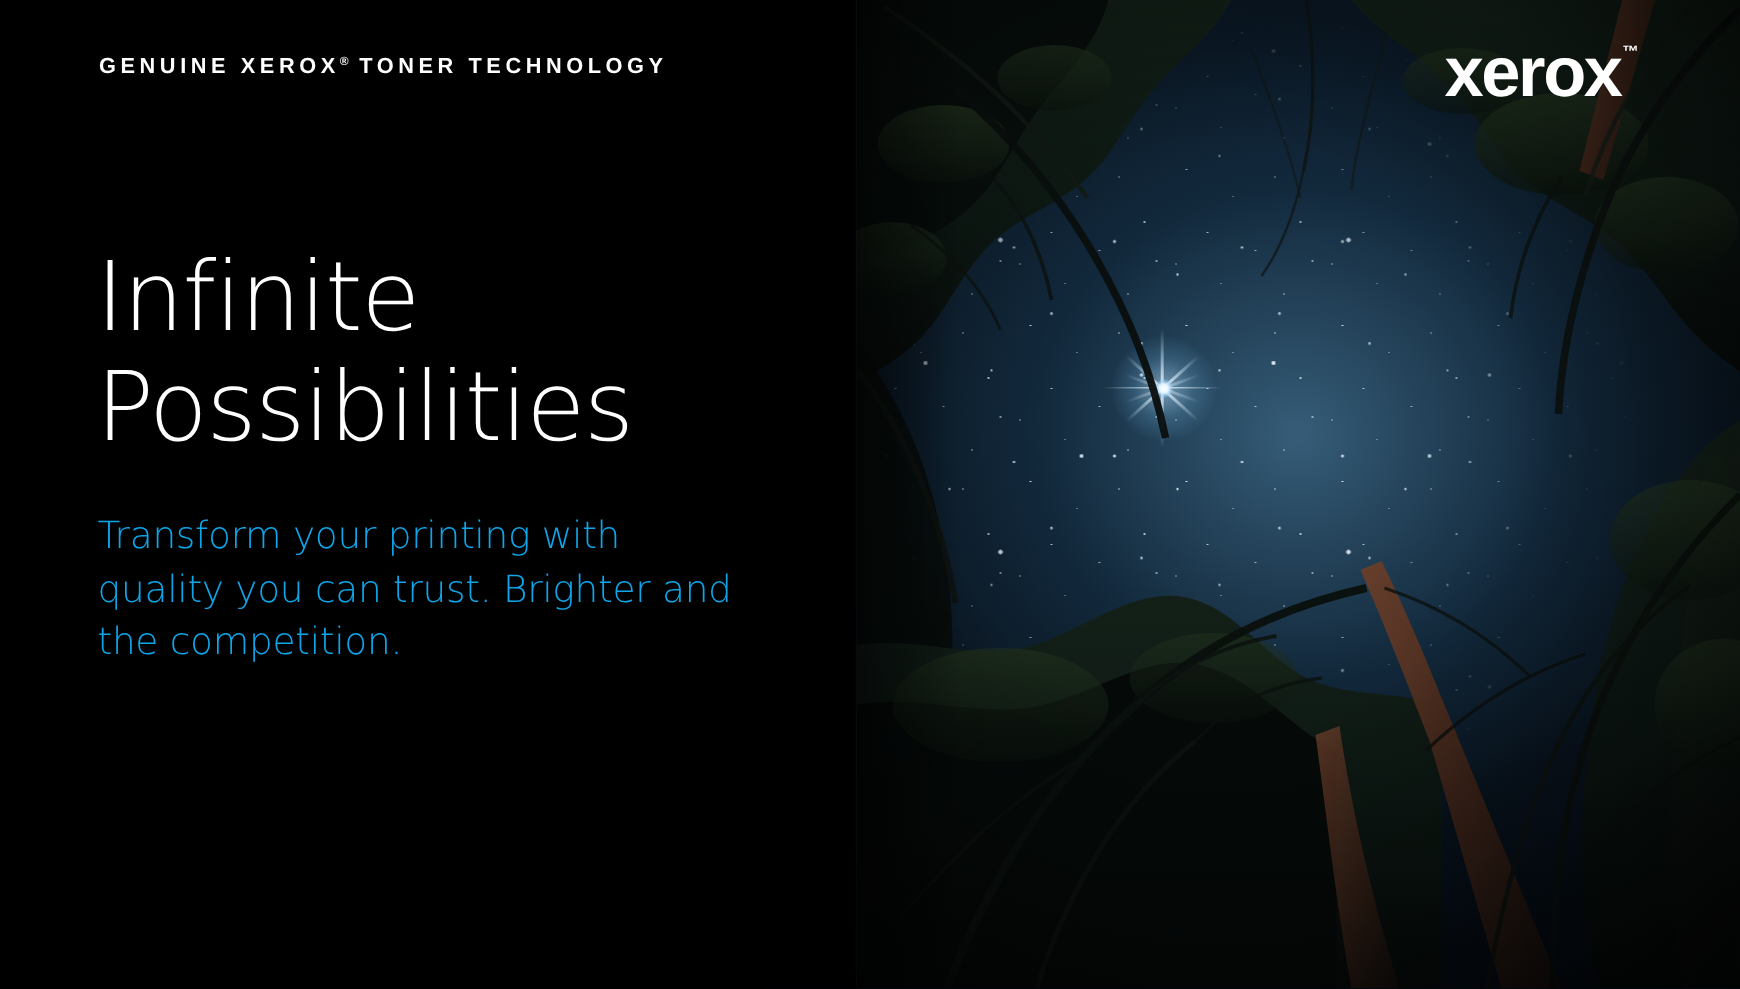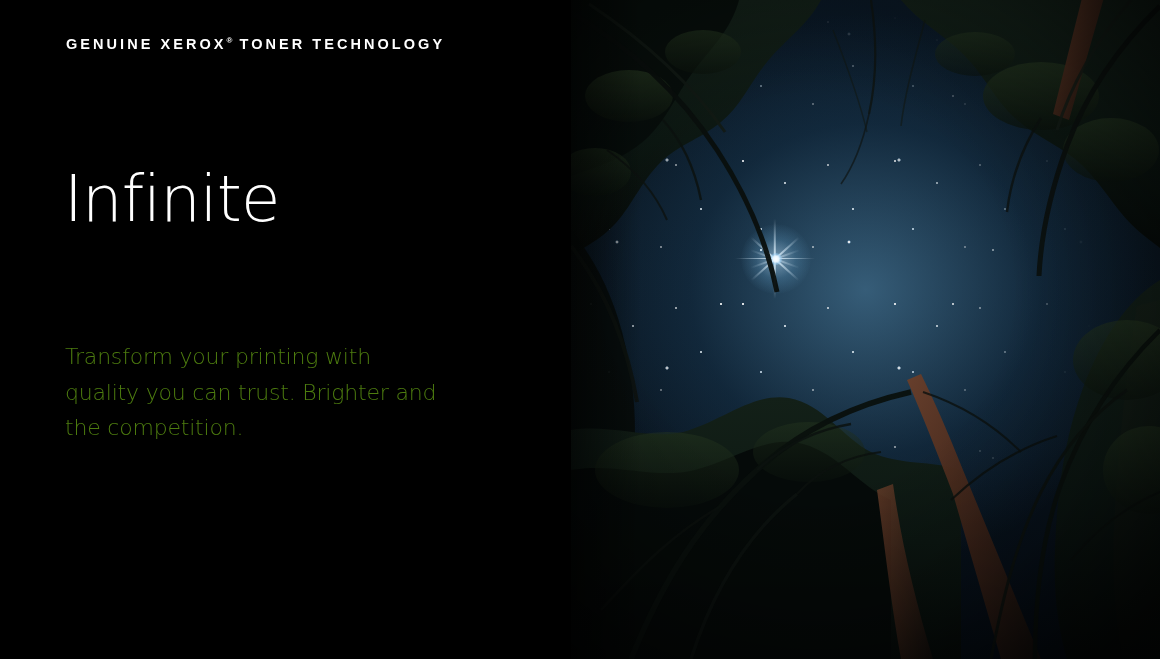--- a/index.html
+++ b/index.html
@@ -47,24 +47,24 @@
     line-height:73px;
     letter-spacing:-0.9px;
     white-space:nowrap;
   }
   .headline .hl-line { display:block; }
 
   .bodycopy {
     position:absolute;
     left:65px; top:339px;
     width:440px;
-    color:#4d7c0f;
+    color:#0ea5e9;
     font-family:"DejaVu Sans", sans-serif;
     font-weight:300;
-    font-size:22px;
+    font-size:25px;
     line-height:35.5px;
     letter-spacing:-0.2px;
   }
   .bodycopy .bc-line { display:block; white-space:nowrap; }
 
   
   .photo-panel {
     position:relative;
     width:589px; height:659px;
     flex:0 0 589px;
@@ -203,20 +203,21 @@
 <div class="banner">
 
   <div class="left-panel">
 
     <div class="eyebrow">
       <span>GENUINE XEROX</span><span class="reg">®</span><span> TONER TECHNOLOGY</span>
     </div>
 
     <h1 class="headline">
       <span class="hl-line">Infinite</span>
+      <span class="hl-line">Possibilities</span>
     </h1>
 
     <p class="bodycopy">
       <span class="bc-line">Transform your printing with</span>
       <span class="bc-line">quality you can trust. Brighter and</span>
       <span class="bc-line">the competition.</span>
     </p>
 
   </div>
 
@@ -321,16 +322,19 @@
 
         <path d="M300,0 C306,40 306,78 298,114" stroke="#0e1412" stroke-width="2.2" fill="none" opacity="0.85"></path>
         <path d="M298,114 C292,142 284,164 270,184" stroke="#0e1412" stroke-width="1.6" fill="none" opacity="0.7"></path>
         <path d="M262,30 C276,66 288,98 296,132" stroke="#101713" stroke-width="1.4" fill="none" opacity="0.6"></path>
         <path d="M354,20 C344,58 334,92 330,126" stroke="#101713" stroke-width="1.6" fill="none" opacity="0.6"></path>
       </svg>
     </div>
 
     <div class="vignette"></div>
 
+    <div class="xerox-logo">
+      <span>xerox</span><span class="tm">™</span>
+    </div>
 
   </div>
 
 </div>
 
 </body></html>

